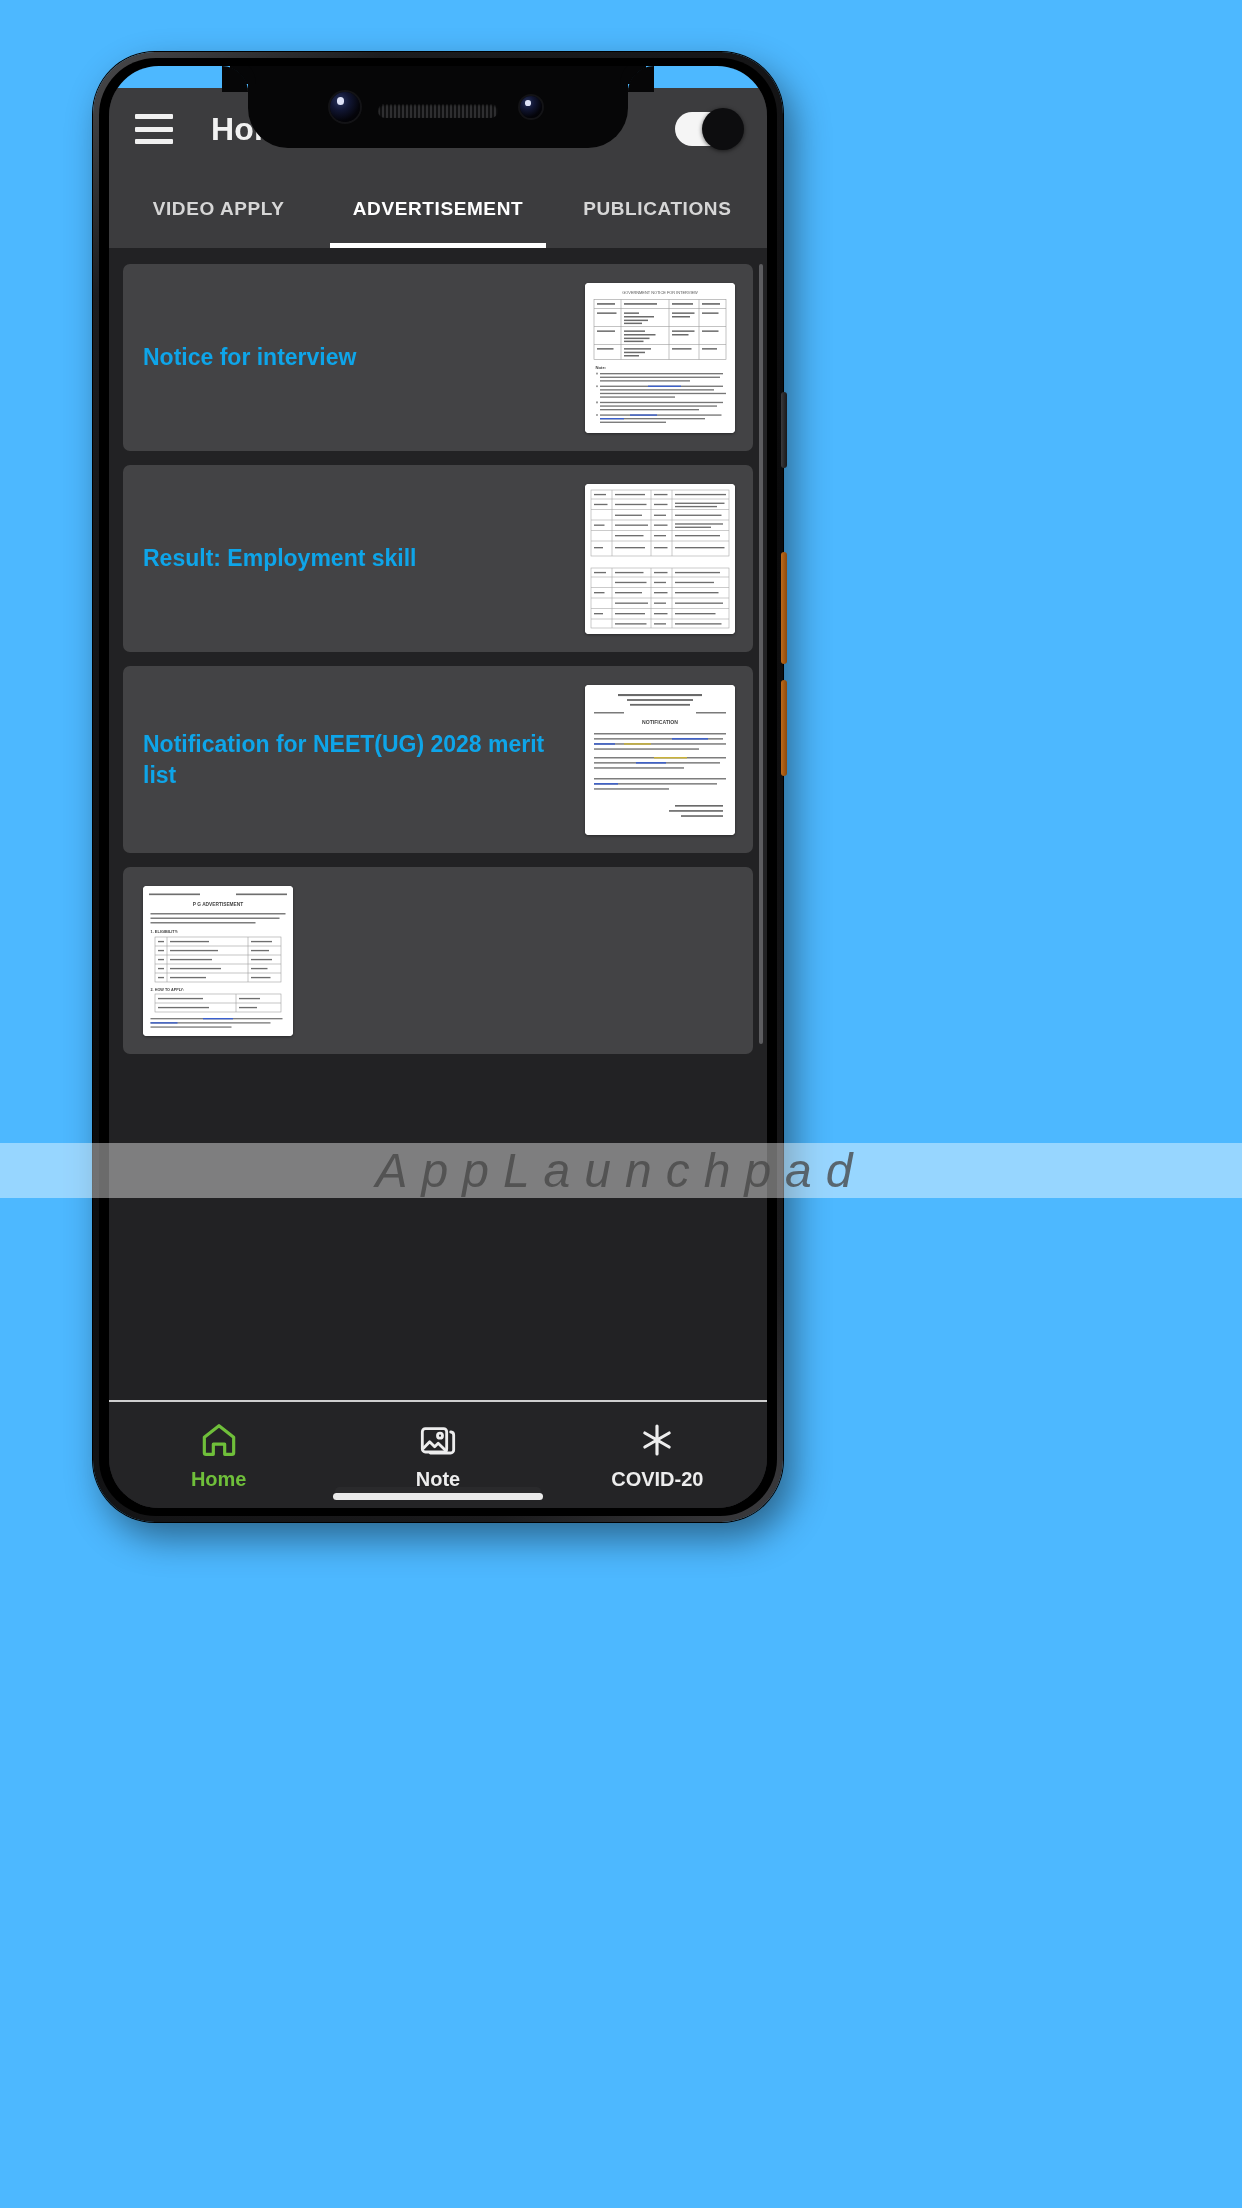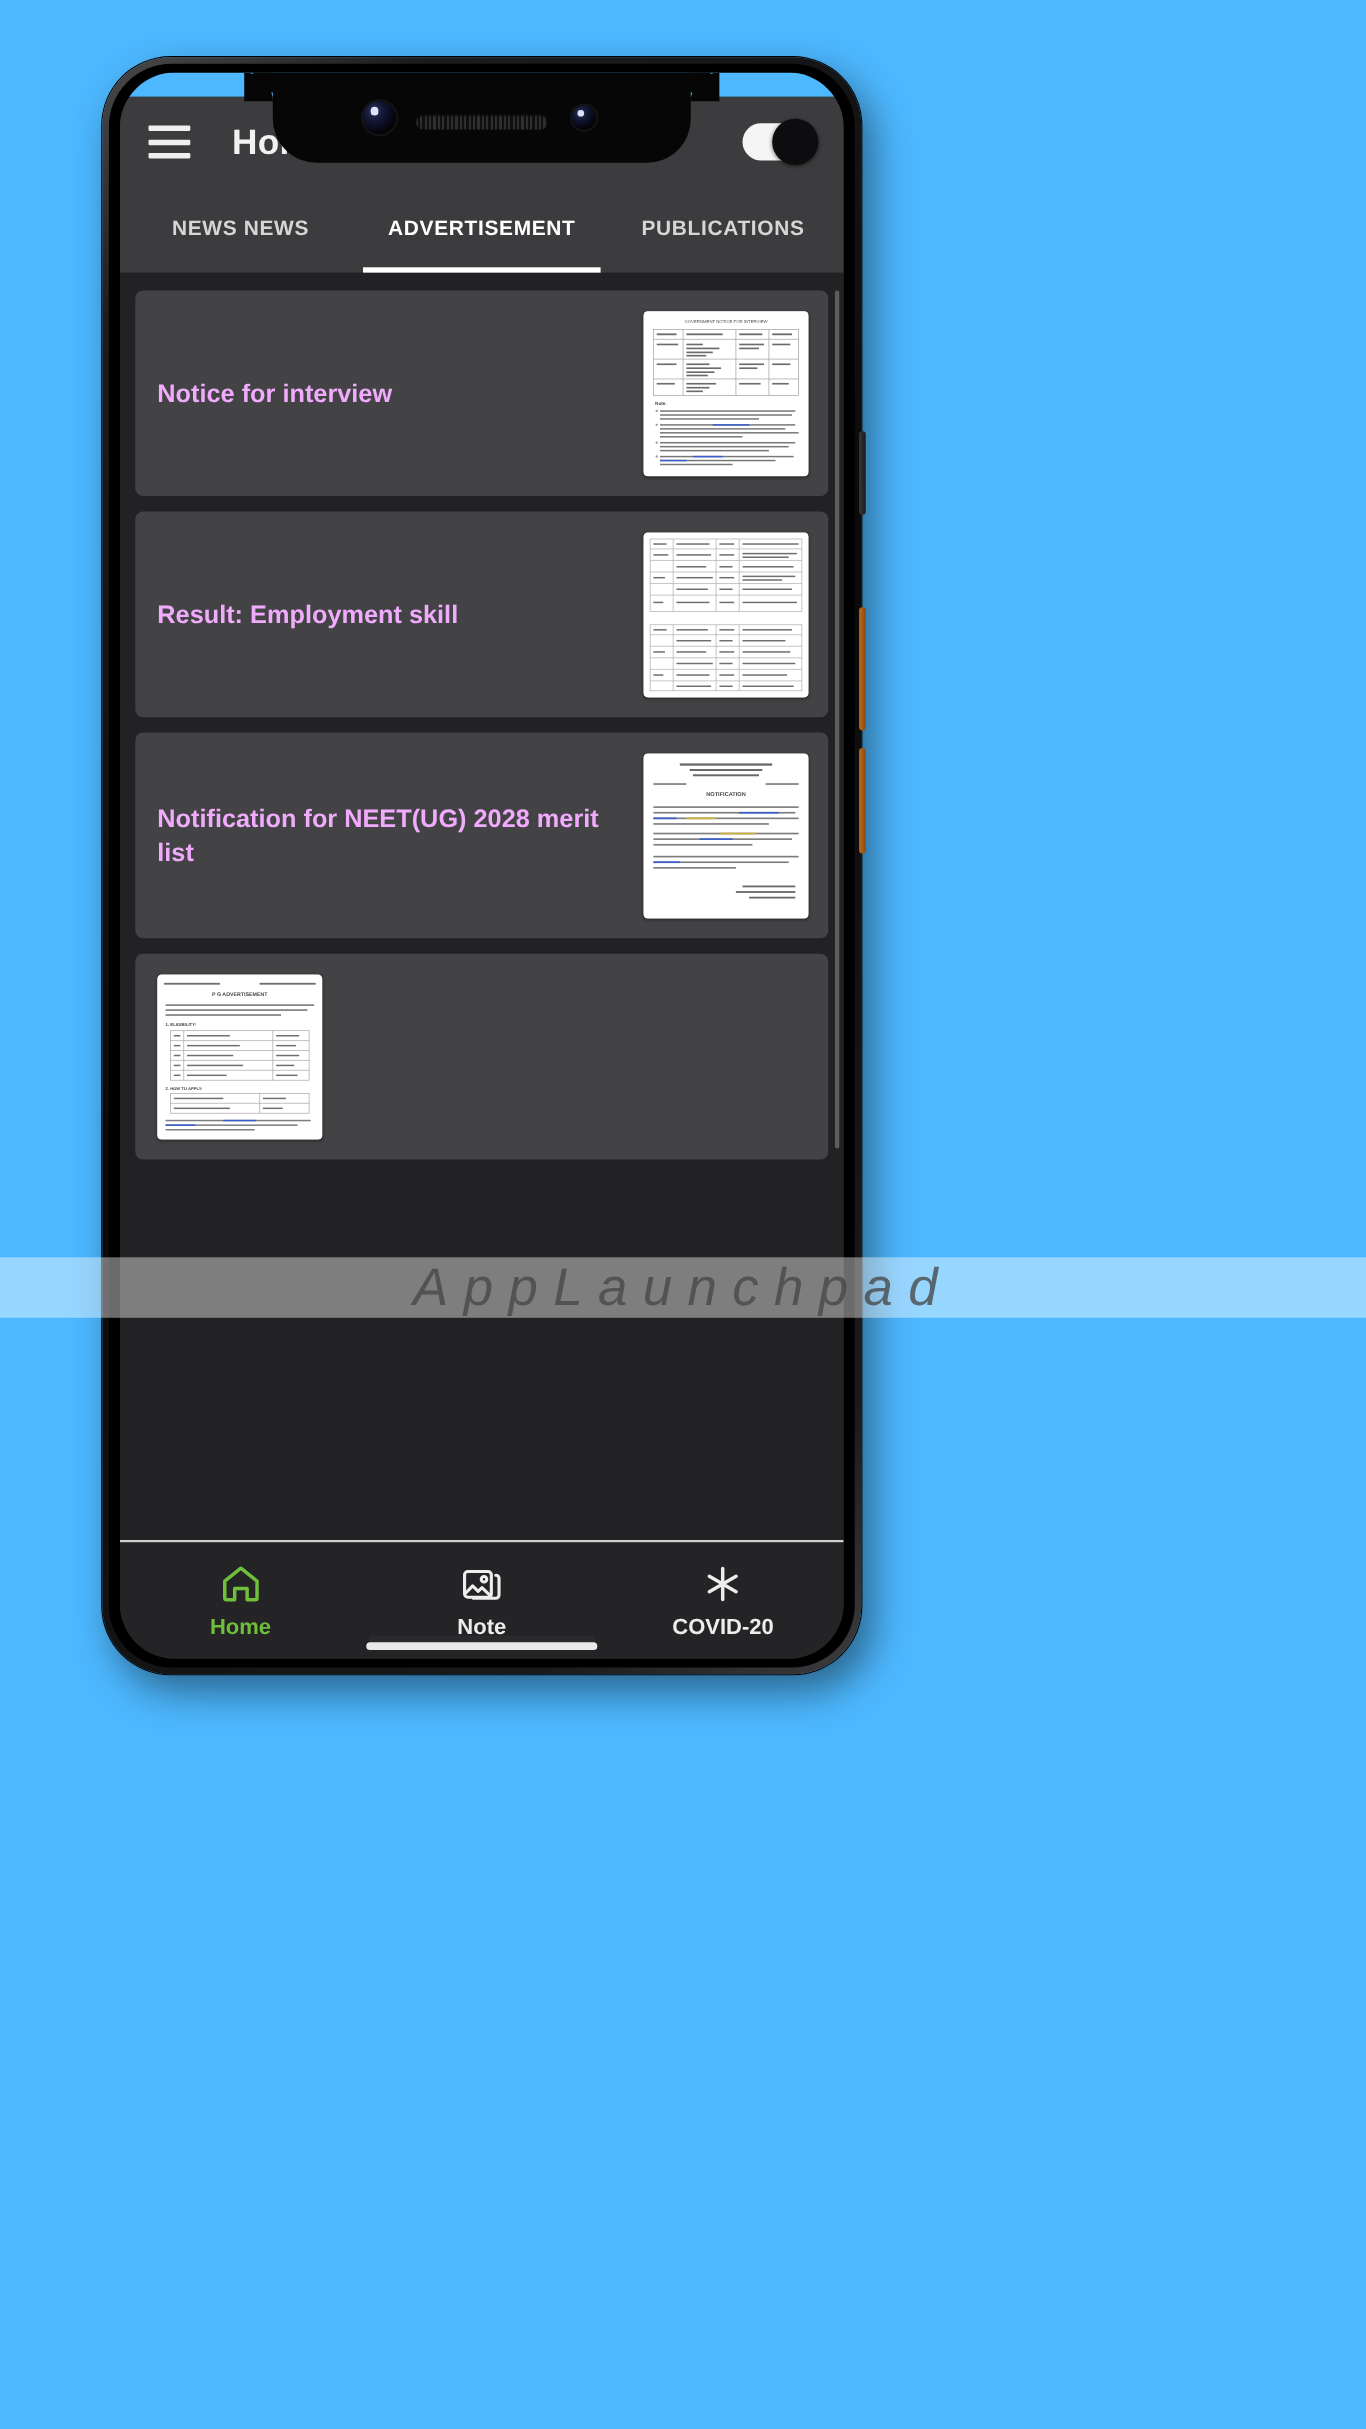--- a/index.html
+++ b/index.html
@@ -242,21 +242,21 @@
     display: flex;
     align-items: center;
     padding: 0 18px 0 20px;
     overflow: hidden;
     cursor: pointer;
   }
   .card-title {
     flex: 1;
     font-size: 23px;
     font-weight: bold;
-    color: #f0abfc;
+    color: #0ea5e9;
     line-height: 1.32;
     padding-right: 12px;
   }
   .card-thumb {
     flex: none;
     width: 150px;
     height: 150px;
     background: #ffffff;
     border-radius: 4px;
     overflow: hidden;
@@ -371,21 +371,21 @@
               <span></span>
           </div>
           <div class="appbar-title">Home</div>
           <div class="toggle">
             <div class="knob"></div>
           </div>
         </div>
 
         <div class="tabs">
           <div class="tab">
-            <span>NEWS NEWS</span>
+            <span>VIDEO APPLY</span>
           </div>
           <div class="tab active">
             <span>ADVERTISEMENT</span>
           </div>
           <div class="tab">
             <span>PUBLICATIONS</span>
           </div>
         </div>
 
         <div class="content">

